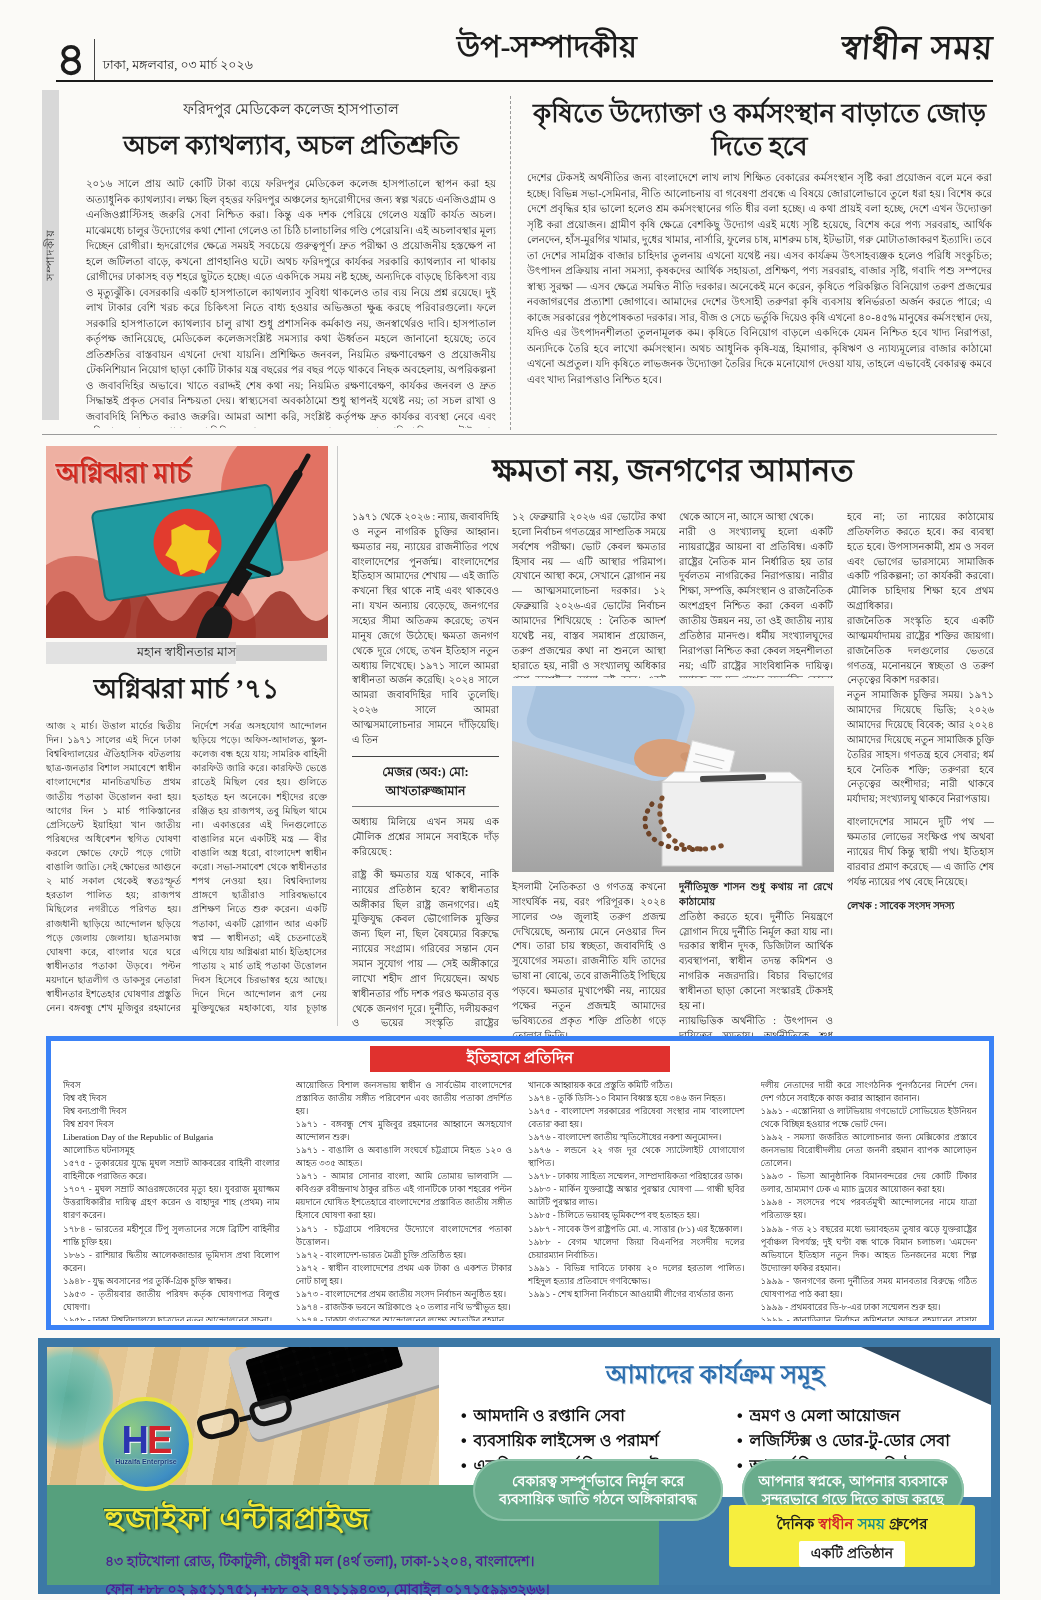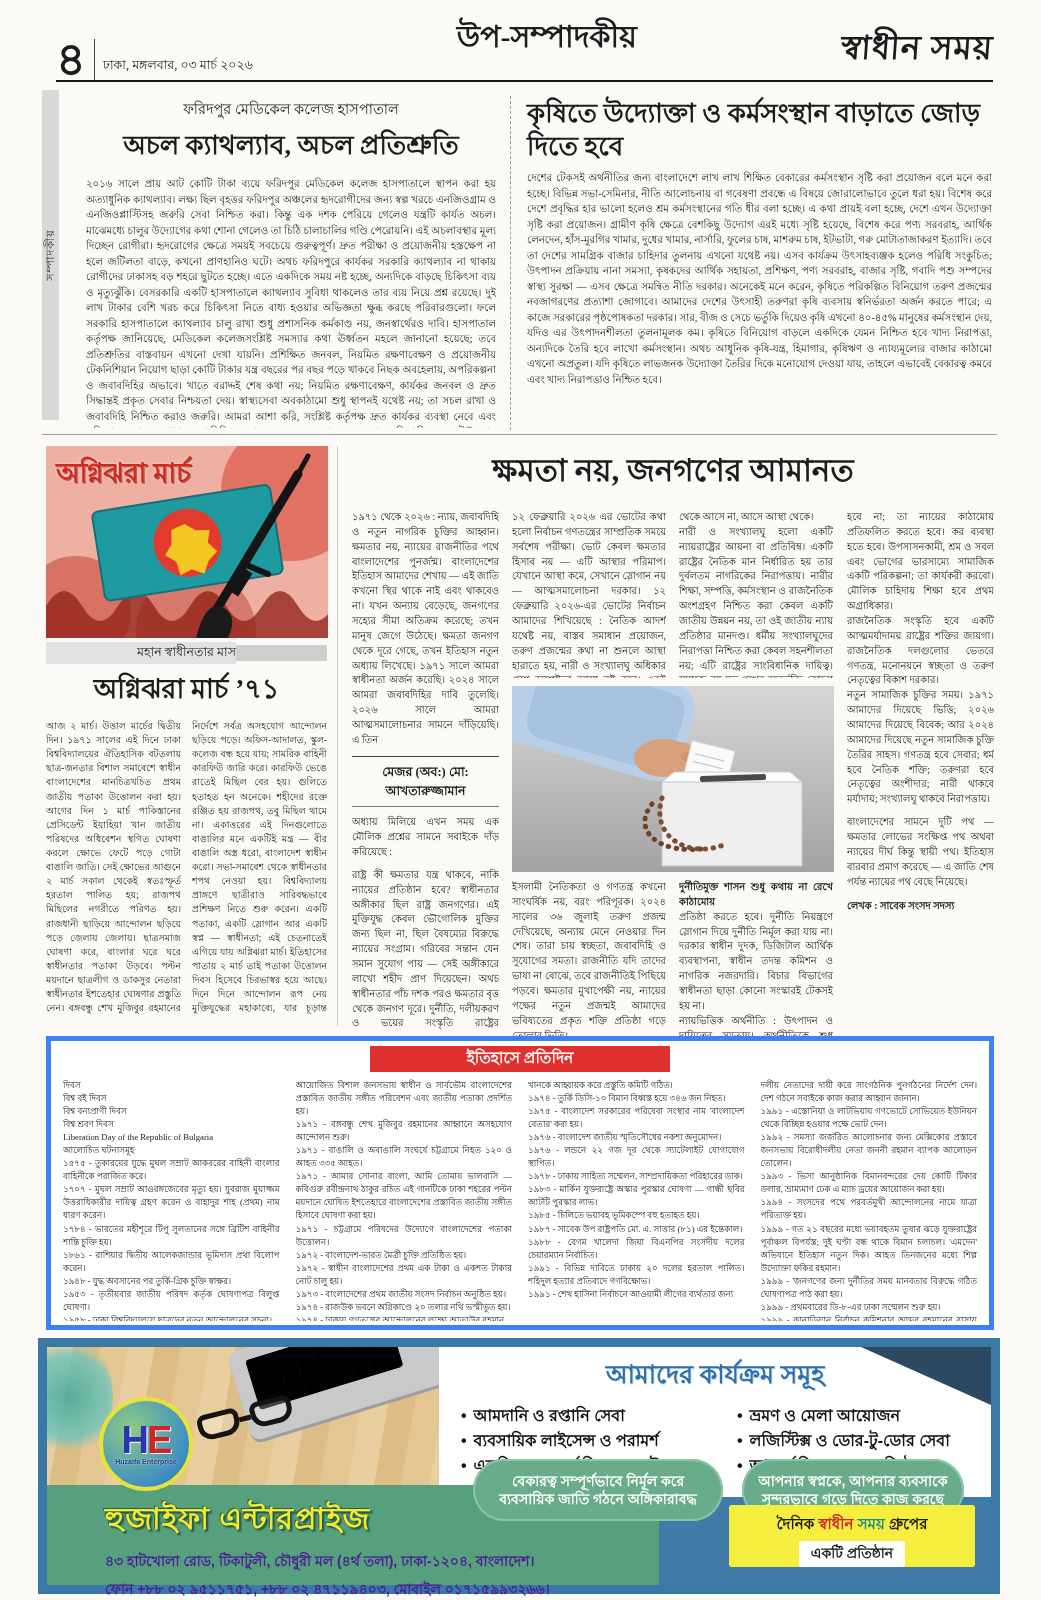--- a/index.html
+++ b/index.html
@@ -8,36 +8,36 @@
   [data-name]{box-sizing:border-box;}
   .jus{text-align:justify;}
   .pre{white-space:pre-line;}
 
   
   .hdr{position:absolute;left:56px;right:48px;top:20px;height:62px;
        border-bottom:2px solid #1a1a1a;display:flex;align-items:flex-end;}
   .hdr-left{display:flex;align-items:flex-end;gap:8px;}
   .pagenum{font-size:46px;font-weight:bold;line-height:.9;padding-right:8px;border-right:1.5px solid #444;}
   .dateline{font-size:12.5px;padding-bottom:4px;white-space:nowrap;}
-  .sectitle{flex:1;text-align:center;font-size:30px;font-weight:bold;padding-bottom:16px;}
+  .sectitle{flex:1;text-align:center;font-size:30px;font-weight:bold;padding-bottom:6px;}
   .masthead{font-size:33px;font-weight:900;letter-spacing:1px;padding-bottom:2px;transform:skewX(-4deg);}
 
   
   .vstrip{position:absolute;left:42px;top:90px;width:17px;height:330px;background:#d8d8d8;}
   .vstrip span{position:absolute;left:50%;top:50%;transform:translate(-50%,-50%) rotate(-90deg);
                font-size:11px;letter-spacing:1px;white-space:nowrap;color:#333;}
 
   
   .topeds{position:absolute;left:86px;top:96px;width:906px;height:334px;display:flex;}
   .ed{overflow:hidden;}
   .ed-l{width:424px;padding-right:14px;}
   .ed-r{flex:1;border-left:1px dashed #999;padding-left:16px;}
   .kicker{text-align:center;font-size:14.5px;margin-top:2px;}
   .hl1{text-align:center;font-size:26px;font-weight:bold;margin:3px 0 7px;}
-  .hl2{font-size:26px;font-weight:bold;line-height:1.25;margin:2px 0 7px;}
+  .hl2{text-align:center;font-size:26px;font-weight:bold;line-height:1.25;margin:2px 0 7px;}
   .body10{font-size:10.2px;line-height:1.52;}
   .ed .body10{height:252px;overflow:hidden;}
   .rule-mid{position:absolute;left:42px;right:44px;top:434px;border-top:1px solid #9a9a9a;}
 
   
   .mid{position:absolute;left:46px;top:446px;width:948px;height:580px;}
   .march{position:absolute;left:0;top:0;width:292px;height:100%;border-right:1px solid #c9c9c9;padding-right:10px;}
   .march-graphic{position:relative;width:282px;height:192px;overflow:hidden;}
   .march-title{position:absolute;top:6px;left:10px;font-size:27px;font-weight:bold;color:#d2281e;
                text-shadow:0 0 3px #ffe9e4,1px 1px 0 #7d150c;}

